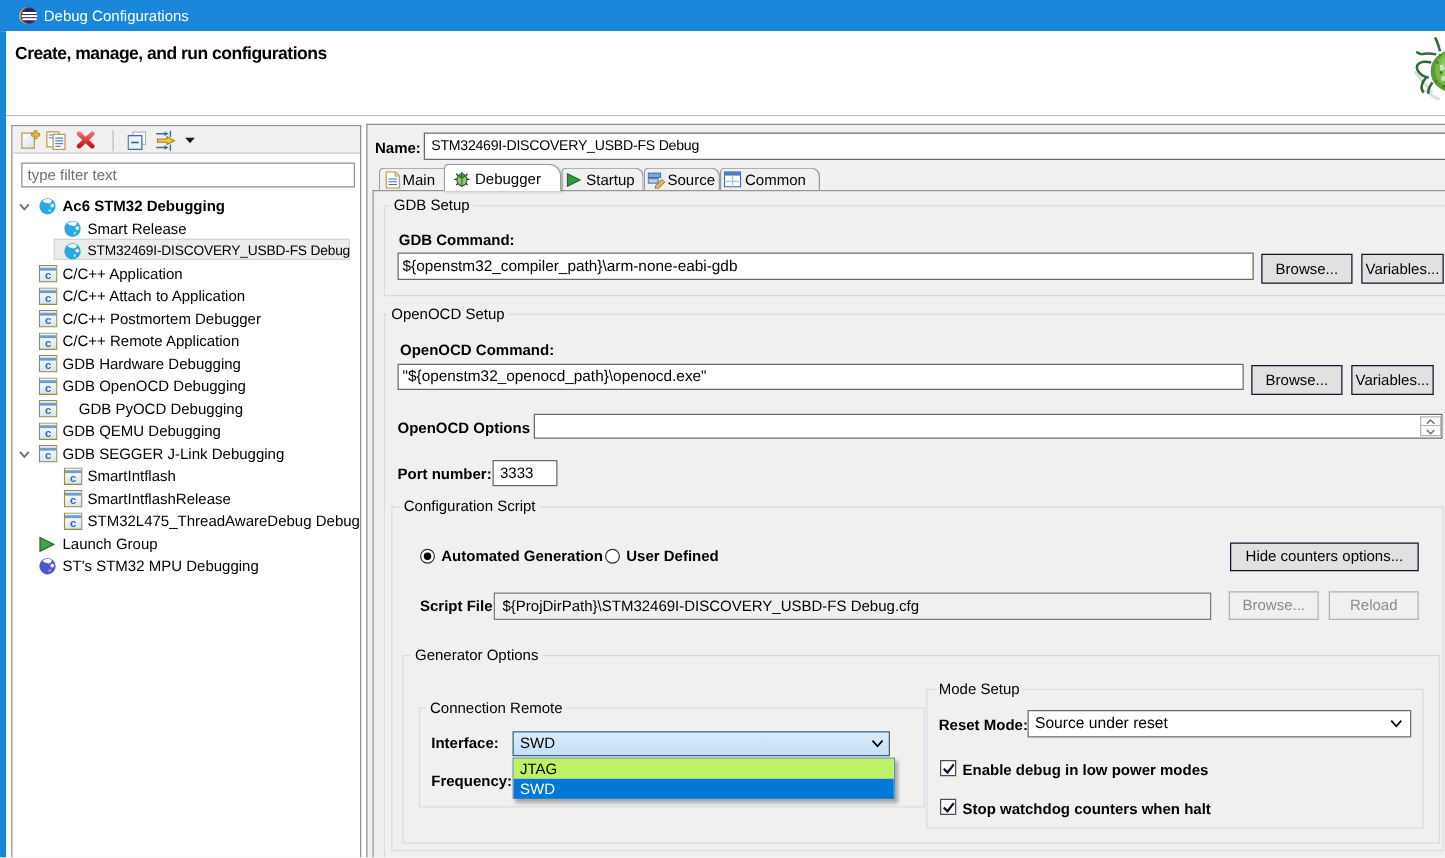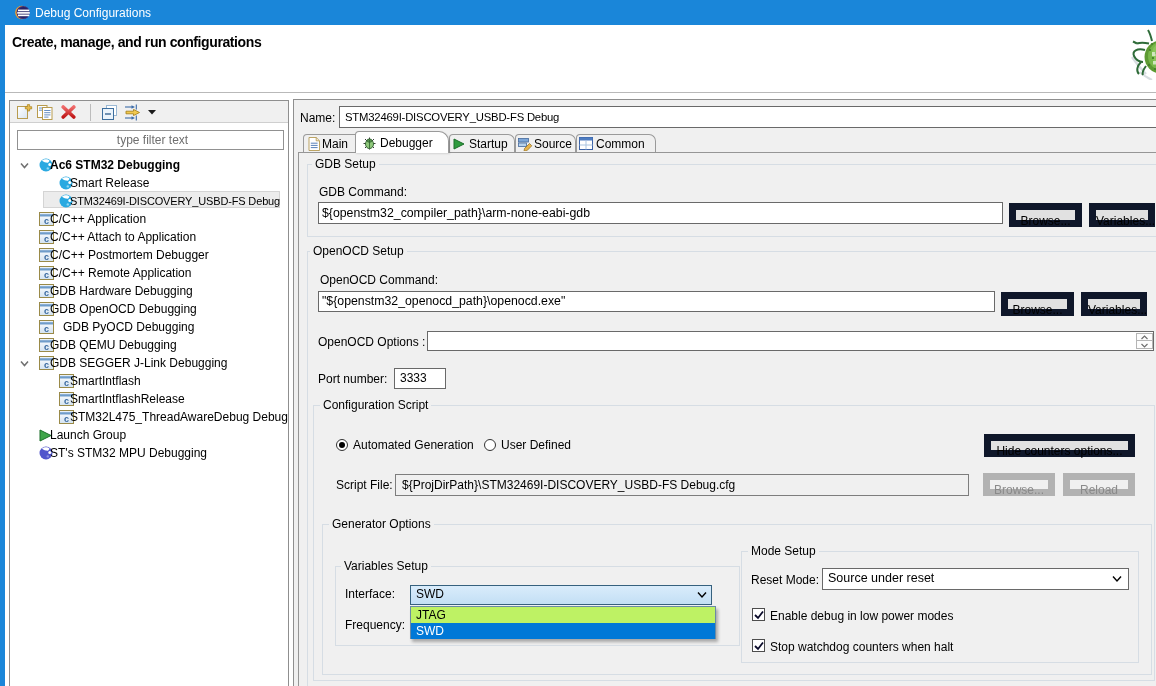--- a/index.html
+++ b/index.html
@@ -1,21 +1,21 @@
 <!DOCTYPE html>
 <html><head>
 <meta charset="utf-8">
 <style>
   * { margin:0; padding:0; box-sizing:border-box; }
   html,body { width:1156px; height:686px; overflow:hidden; }
   body { font-family:"Liberation Sans", sans-serif; font-size:12px; color:#000; background:#fff; position:relative; }
   .abs { position:absolute; }
-  .lbl { position:absolute; white-space:nowrap; }
+  .lbl { position:absolute; white-space:nowrap;font-weight:bold; }
   .field { position:absolute; background:#fff; border:1px solid #696969; }
-  .btn { position:absolute; background:#e1e1e1; border:7px solid #0f172a; text-align:center; line-height:22px; }
+  .btn { position:absolute; background:#e1e1e1; border:1px solid #0f172a; text-align:center; line-height:22px; }
   .btn.dis { background:#f0f0f0; border-color:#b2b2b2; color:#8a8a8a; }
   .grp { position:absolute; border:1px solid #d6dde4; }
   .grplbl { position:absolute; background:#f0f0f0; padding:0 3px; white-space:nowrap; }
   .tab { position:absolute; top:134px; height:18px; background:#f0f0f0; border:1px solid #9a9a9a; border-bottom:none; border-radius:4px 7px 0 0; }
   .tab.sel { top:131px; height:22px; background:#fff; border-radius:4px 10px 0 0; box-shadow:1px 1px 2px rgba(0,0,0,0.12); }
   .tabicon { position:absolute; left:6px; top:2px; }
   .tabtxt { position:absolute; left:24px; top:2px; white-space:nowrap; }
   .tab.sel .tabtxt { top:4px; }
   .tab.sel .tabicon { top:4px; }
   .cbx { position:absolute; width:13px; height:13px; background:#fff; border:1px solid #4d4d4d; }
@@ -69,21 +69,21 @@
           <rect x="25" y="33" width="3" height="3.5"></rect>
       </g>
     </svg>
   </div>
 </div>
 
 <div class="abs" style="left:5px;top:93px;width:1151px;height:593px;background:#fff;"></div>
 
 <div class="abs" style="left:293px;top:99px;width:863px;height:587px;background:#f0f0f0;border-left:1px solid #8f8f8f;border-top:1px solid #8f8f8f;"></div>
 
-<div class="abs" id="treepanel" style="left:9px;top:100px;width:280px;height:586px;border:1px solid #8f8f8f;border-bottom:none;background:#fff;overflow:hidden;text-align:center;">
+<div class="abs" id="treepanel" style="left:9px;top:100px;width:280px;height:586px;border:1px solid #8f8f8f;border-bottom:none;background:#fff;overflow:hidden;">
   <div class="abs" id="toolbar" style="left:0;top:0;width:278px;height:22px;background:#f0f0f0;border-bottom:1px solid #cfcfcf;">
 
     <svg class="abs" style="left:6px;top:3px;" width="17" height="16" viewBox="0 0 17 16">
       <defs>
           <linearGradient id="pg" x1="0" y1="0" x2="1" y2="1">
         <stop offset="0" stop-color="#ffffff"></stop>
             <stop offset="1" stop-color="#d8e4f0"></stop>
           </linearGradient>
         </defs>
       <rect x="1.5" y="2.5" width="10" height="12" fill="url(#pg)" stroke="#b89b4e"></rect>
@@ -480,21 +480,21 @@
 
   <div class="lbl" style="left:336px;top:478px;">Script File:</div>
   <div class="field" style="left:395px;top:474px;width:574px;height:22px;line-height:20px;padding-left:6px;background:#f0f0f0;border-color:#7d7d7d;">${ProjDirPath}\STM32469I-DISCOVERY_USBD-FS Debug.cfg</div>
   <div class="btn dis" style="left:983px;top:473px;width:72px;height:23px;line-height:21px;">Browse...</div>
   <div class="btn dis" style="left:1063px;top:473px;width:72px;height:23px;line-height:21px;">Reload</div>
 
   <div class="grp" style="left:322px;top:524px;width:830px;height:151px;"></div>
   <div class="grplbl" style="left:329px;top:517px;">Generator Options</div>
 
   <div class="grp" style="left:335px;top:566px;width:405px;height:80px;"></div>
-  <div class="grplbl" style="left:341px;top:559px;">Variables Setup</div>
+  <div class="grplbl" style="left:341px;top:559px;">Connection Remote</div>
   <div class="lbl" style="left:345px;top:587px;">Interface:</div>
   <div class="lbl" style="left:345px;top:618px;">Frequency:</div>
 
   <div class="abs" style="left:410px;top:585px;width:302px;height:20px;background:linear-gradient(#d9ecfb,#c3dff5);border:1px solid #36617e;"></div>
   <div class="abs" style="left:416px;top:587px;">SWD</div>
   <svg class="abs" style="left:697px;top:590px;" width="10" height="10" viewBox="0 0 10 10">
       <path d="M1 2.5 L5 7 L9 2.5" fill="none" stroke="#000" stroke-width="1.4"></path>
     </svg>
 
   <div class="abs" style="left:410px;top:606px;width:306px;height:33px;background:#fff;border:1px solid #6a8aa5;box-shadow:2px 3px 3px rgba(0,0,0,0.3);"></div>

